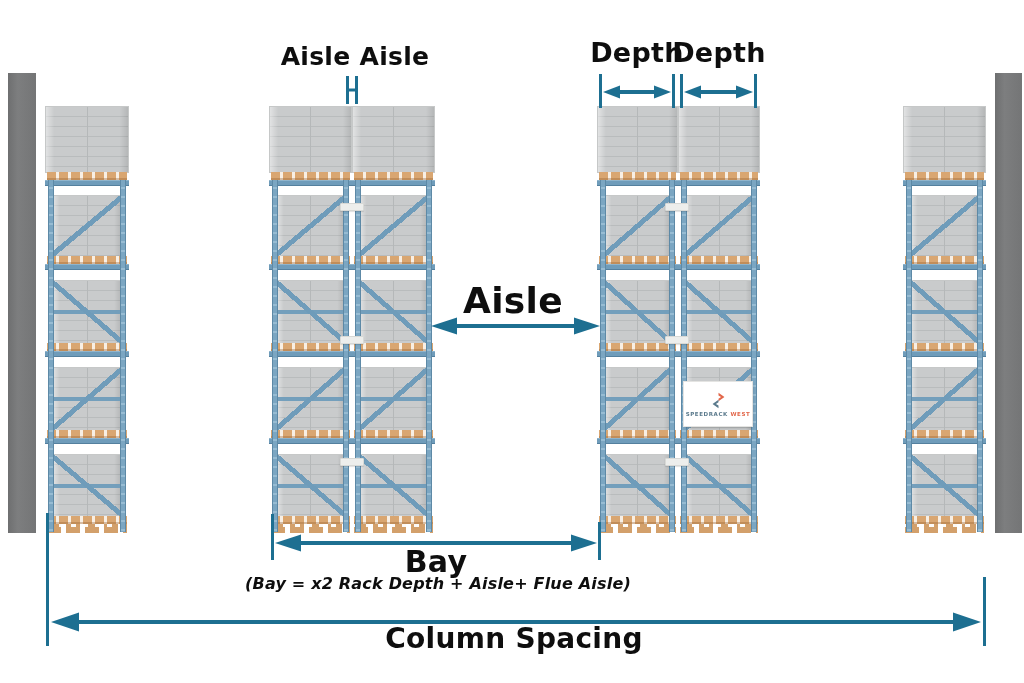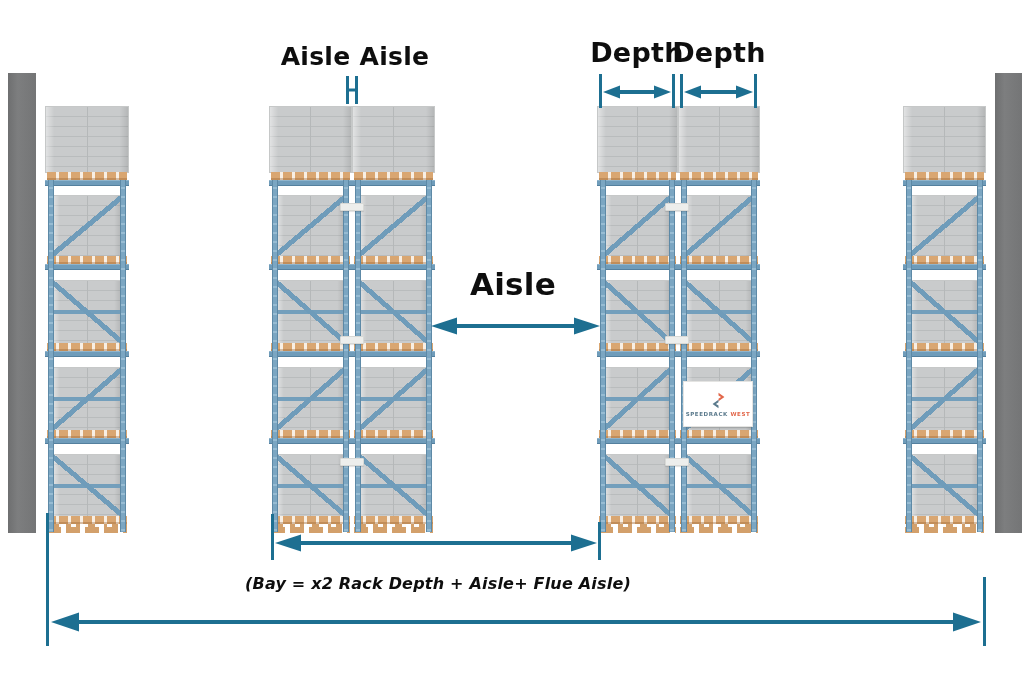--- a/index.html
+++ b/index.html
@@ -10,21 +10,21 @@
   .canvas *{box-sizing:border-box;}
 
   
   .lbl{
     position:absolute;color:var(--ink,#0e0e0e);font-weight:800;text-align:center;
     letter-spacing:.3px;line-height:1.05;white-space:nowrap;
   }
   .lbl-flue{left:255px;top:44px;width:200px;font-size:25px;}
   .lbl-depth1{left:589px;top:39px;width:96px;font-size:27px;}
   .lbl-depth2{left:671px;top:39px;width:96px;font-size:27px;}
-  .lbl-aisle{left:433px;top:268px;width:160px;font-size:31px;}
+  .lbl-aisle{left:433px;top:282px;width:160px;font-size:36px;}
   .lbl-bay{left:366px;top:546px;width:140px;font-size:30px;}
   .lbl-formula{left:187px;top:576px;width:502px;font-size:16px;font-style:italic;letter-spacing:.2px;}
   .lbl-colspacing{left:362px;top:624px;width:304px;font-size:28px;}
 
   
   .wall{
     position:absolute;top:73px;height:460px;width:28px;
     background:linear-gradient(90deg,#6e6f70,#7d7e7f 35%,#747576);
   }
   .wall-left{left:8px;}
@@ -311,14 +311,16 @@
     <div class="brand">
       <span class="nm">SPEEDRACK</span>
       <span class="sfx">WEST</span>
     </div>
   </div>
 
   <div class="lbl lbl-flue">Aisle Aisle</div>
   <div class="lbl lbl-depth1">Depth</div>
   <div class="lbl lbl-depth2">Depth</div>
   <div class="lbl lbl-aisle">Aisle</div>
+  <div class="lbl lbl-bay">Bay</div>
   <div class="lbl lbl-formula">(Bay = x2 Rack Depth + Aisle+ Flue Aisle)</div>
+  <div class="lbl lbl-colspacing">Column Spacing</div>
 </div>
 
 </body></html>

